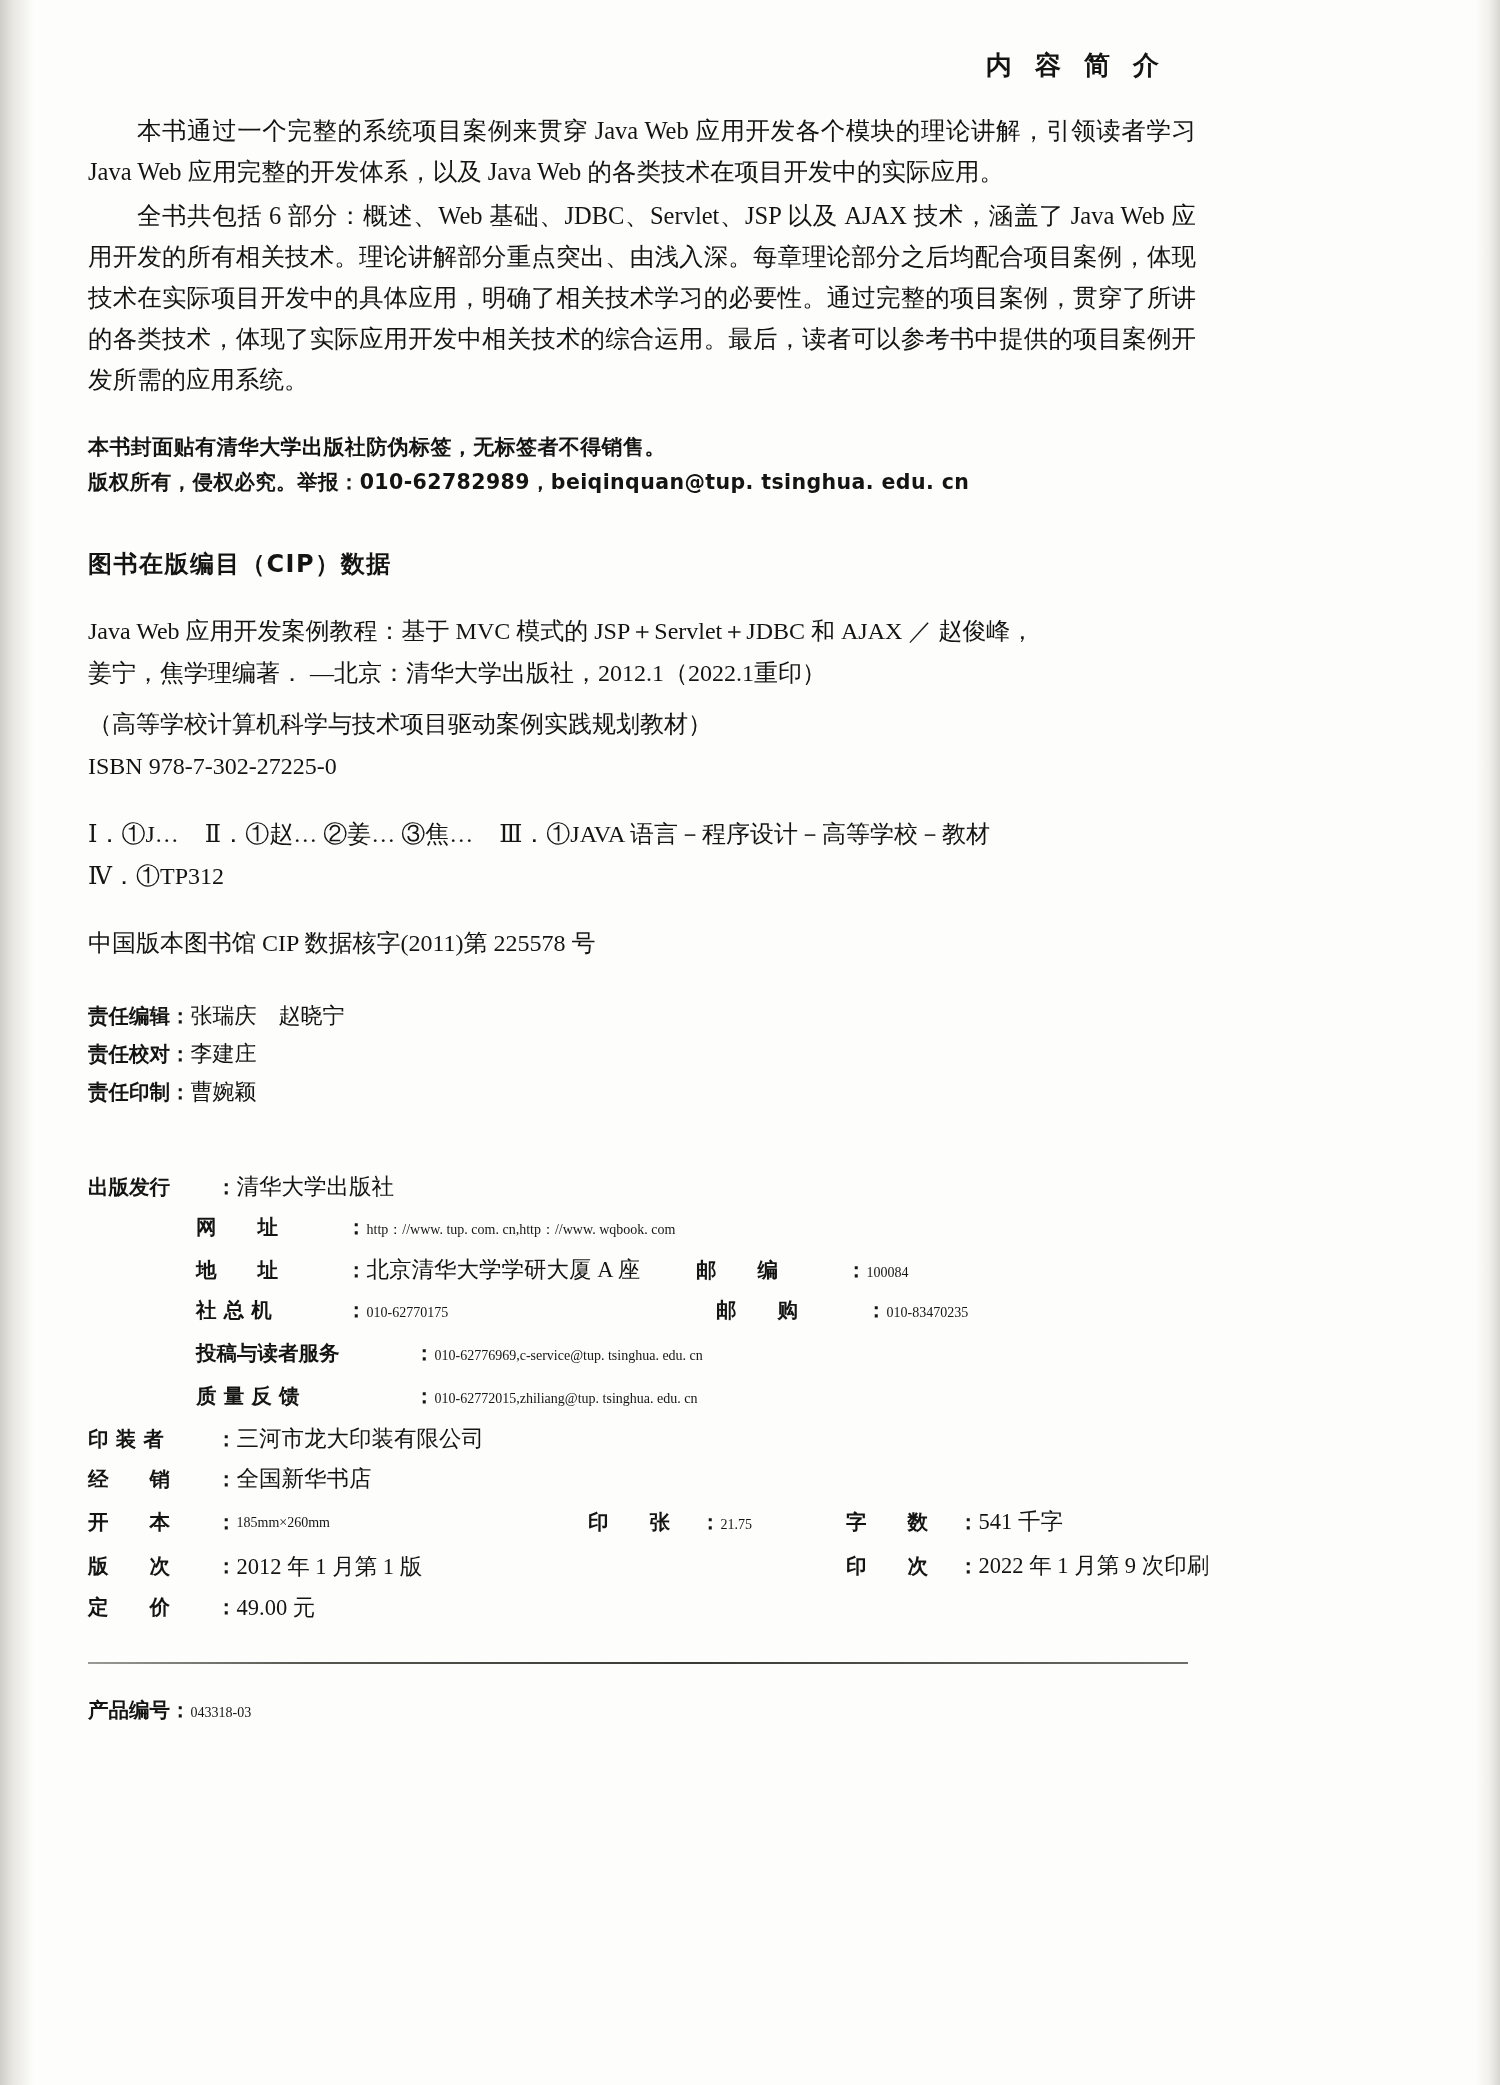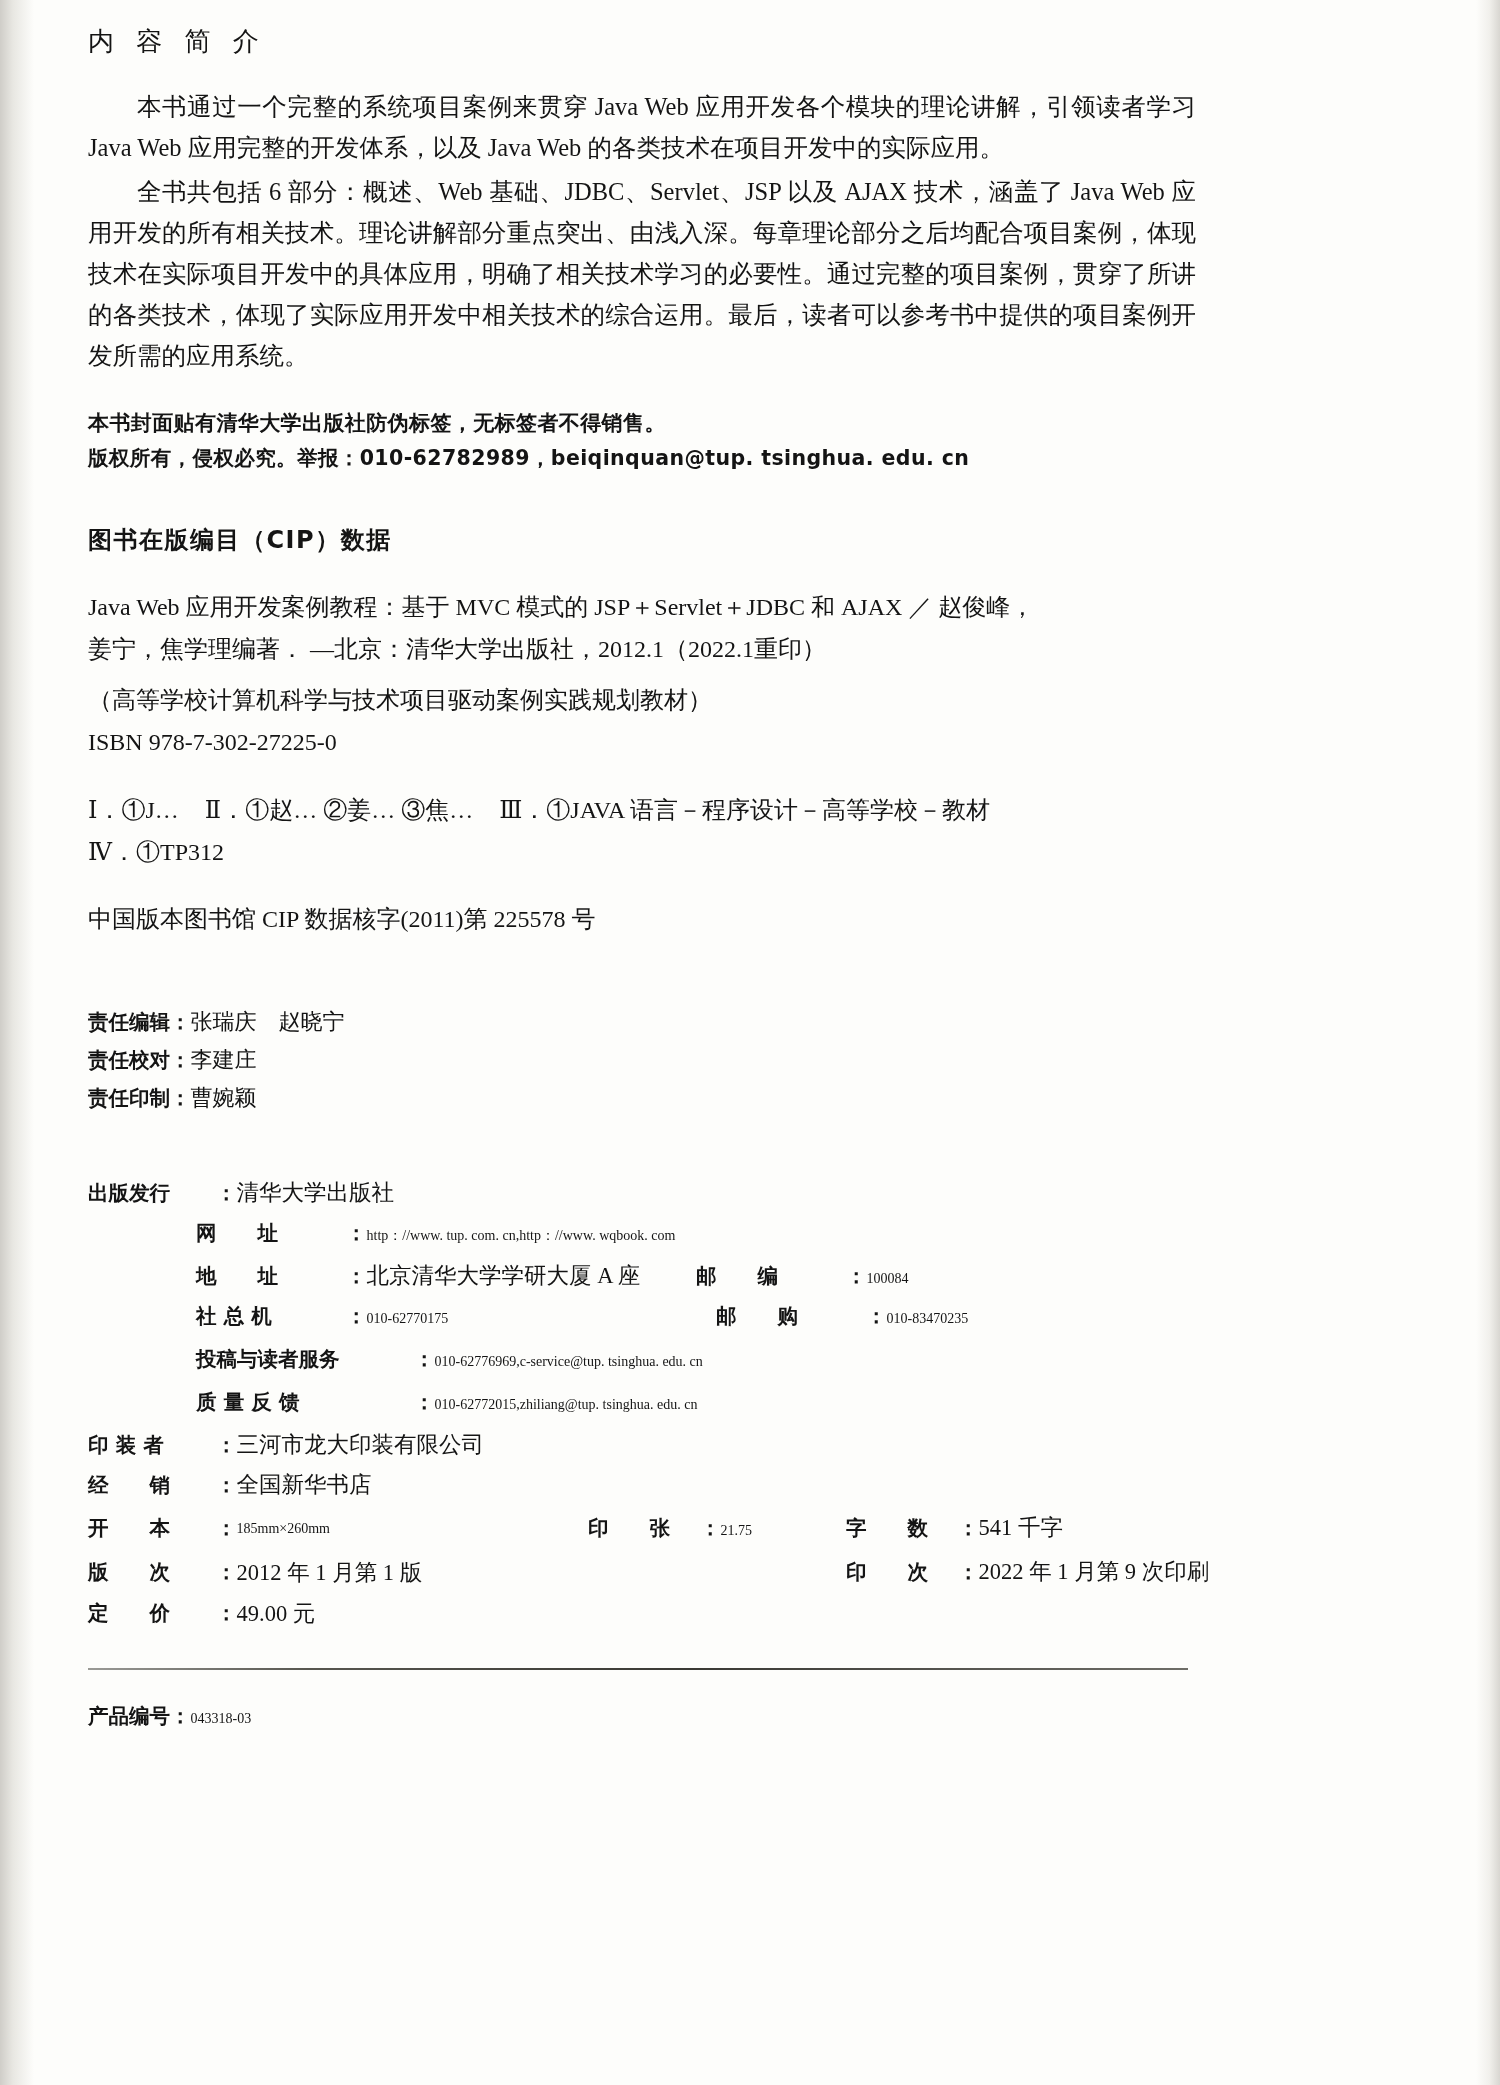--- a/index.html
+++ b/index.html
@@ -36,26 +36,26 @@
   }
   .content {
     position: absolute;
     left: 88px;
     top: 0;
     width: 1108px;
   }
 
   
   .doc-heading {
-    text-align: left;
-    font-family: "DejaVu Sans", sans-serif;
-    font-weight: normal;
+    text-align: right;
+    font-family: "DejaVu Sans", sans-serif;
+    font-weight: bold;
     font-size: 26px;
     letter-spacing: 7px;
-    padding-top: 24px;
+    padding-top: 48px;
     padding-right: 30px;
   }
 
   
   .intro {
     margin-top: 27px;
   }
   .intro p {
     margin: 0 0 3px 0;
     font-size: 24.5px;
@@ -107,21 +107,21 @@
   }
   .cip-class .spacer { display: inline-block; width: 26px; }
   .cip-check {
     margin-top: 26px;
     font-size: 24px;
     line-height: 40px;
   }
 
   
   .staff {
-    margin-top: 64px;
+    margin-top: 34px;
     font-family: "DejaVu Sans", sans-serif;
     font-weight: bold;
     font-size: 20.5px;
     line-height: 37px;
   }
   .staff .val {
     font-family: "Liberation Serif", "DejaVu Serif", serif;
     font-weight: normal;
     font-size: 22px;
   }

